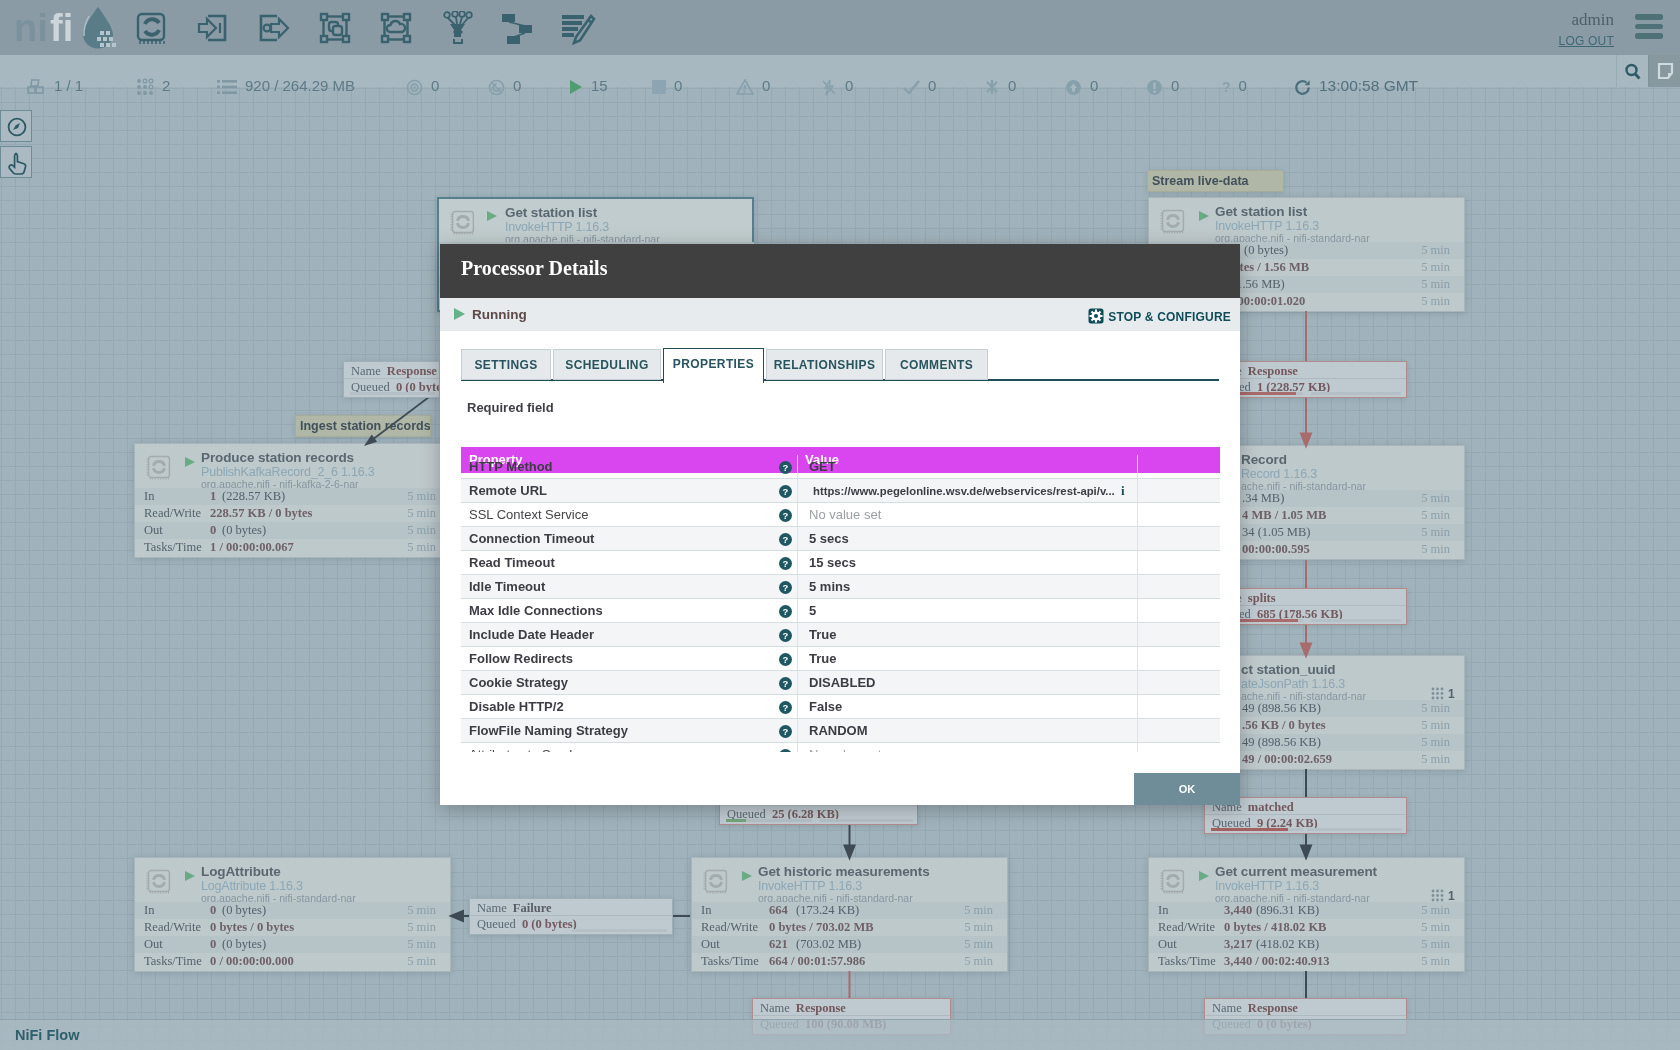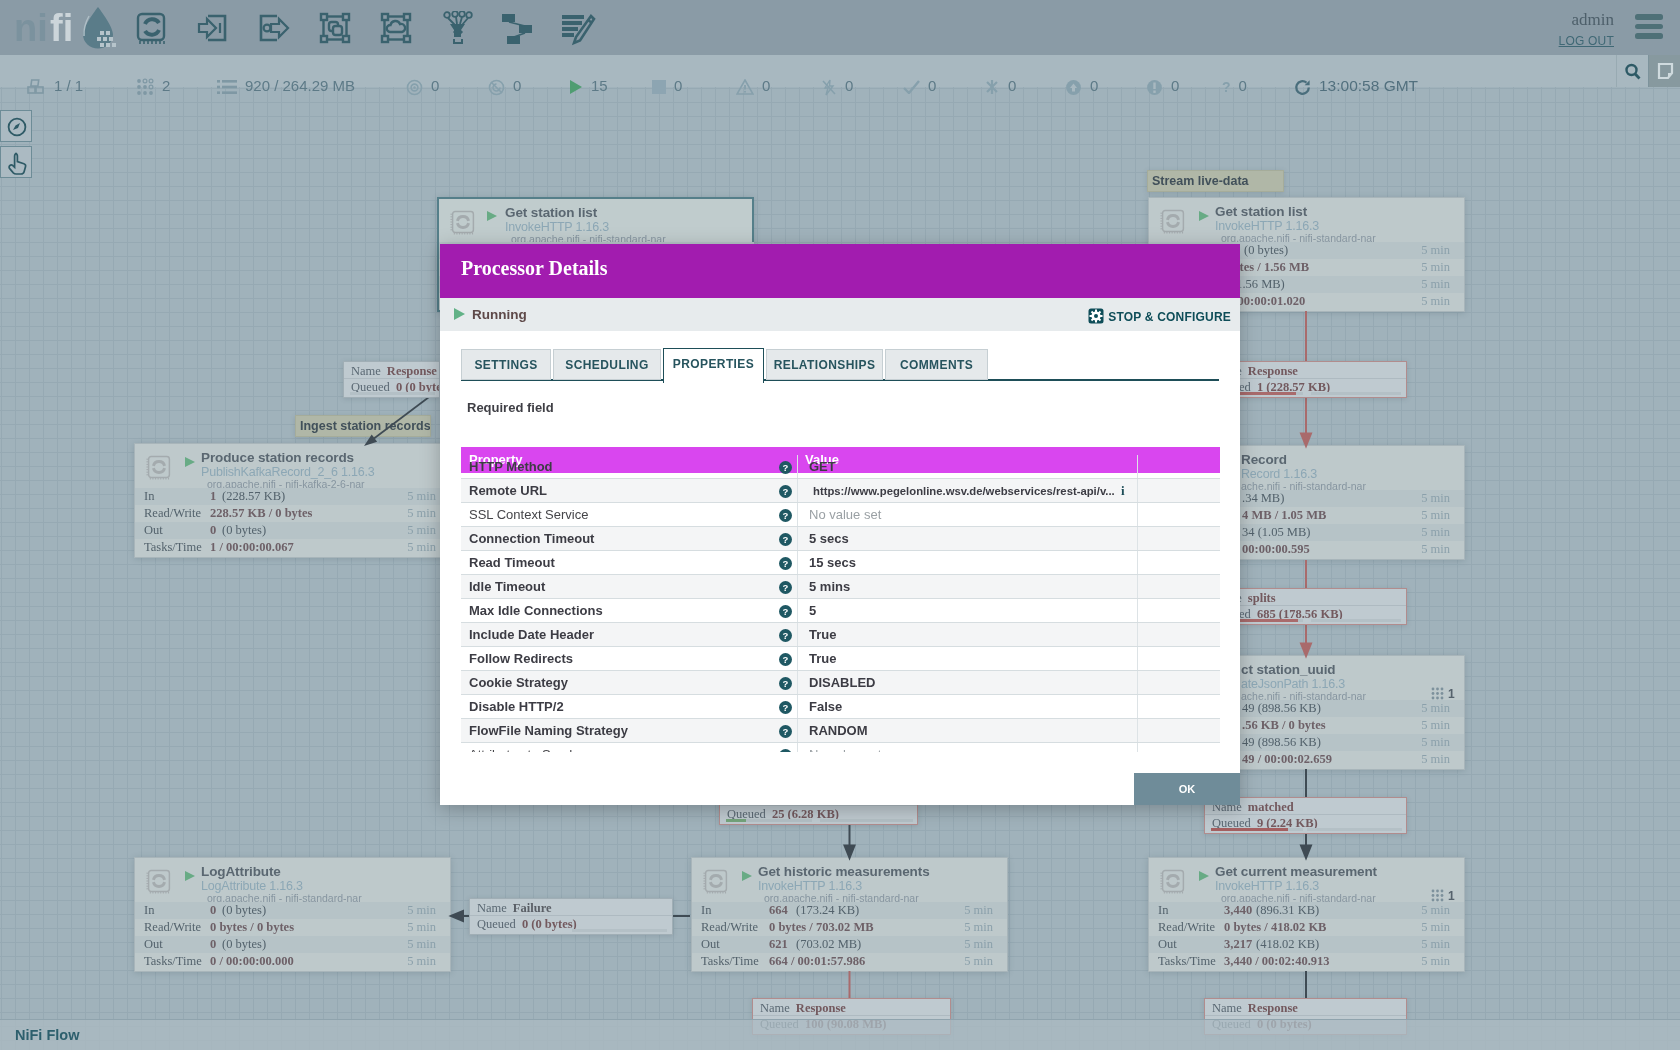--- a/index.html
+++ b/index.html
@@ -28,21 +28,21 @@
   background-image:linear-gradient(to right,#96a9b3 1px,transparent 1px),linear-gradient(to bottom,#96a9b3 1px,transparent 1px);
   background-size:14px 14px; background-position:1px 1px; }
 #wires { position:absolute; left:0; top:0; width:1680px; height:963px; }
 
 .tool { position:absolute; left:0; width:32px; height:32px; background:#abbac2; border:1px solid #6d8c97; }
 
 
 .proc { position:absolute; width:317px; height:115px; background:#bec9cb; border:1px solid #a8b5ba; box-shadow:0 1px 6px rgba(60,80,90,0.22); }
 .proc .title { position:absolute; left:66px; top:6px; font-size:13.5px; font-weight:bold; color:#5a6771; letter-spacing:-0.1px; white-space:nowrap; }
 .proc .type { position:absolute; left:66px; top:21px; font-size:12.5px; color:#8ca7b5; letter-spacing:-0.2px; white-space:nowrap; }
-.proc .bundle { position:absolute; left:72px; top:34px; font-size:10.5px; color:#8695a0; white-space:nowrap; }
+.proc .bundle { position:absolute; left:66px; top:34px; font-size:10.5px; color:#8695a0; white-space:nowrap; }
 .proc .row { position:absolute; left:0; width:315px; height:17px; font-family:"Liberation Serif",serif; font-size:12.5px; color:#53626c; line-height:17px; }
 .proc .row.odd { background:#b6c3c7; }
 .proc .row .lbl { position:absolute; left:9px; }
 .proc .row .val { position:absolute; left:76px; font-weight:bold; color:#6e6168; white-space:nowrap;}
 .proc .row .min { position:absolute; right:14px; color:#8ba0ab; }
 .proc .play { position:absolute; left:50px; top:13px; width:0; height:0; border-left:10px solid #68ab85; border-top:5.5px solid transparent; border-bottom:5.5px solid transparent; }
 .picon { position:absolute; left:11px; top:10px; }
 
 
 .clabel { position:absolute; width:204px; background:#bfcad0; border:1px solid #a0aeb5; box-shadow:0 1px 5px rgba(60,80,90,0.18); font-family:"Liberation Serif",serif; font-size:12.5px; color:#4d5861; white-space:nowrap; overflow:hidden; }
@@ -55,21 +55,21 @@
 
 
 .nlabel { position:absolute; background:#b0b7a7; border:1px solid #a5ac9a; box-shadow:0 1px 5px rgba(60,80,90,0.18); font-size:12.5px; font-weight:bold; color:#41505a; padding-top:3px; padding-left:4px; white-space:nowrap; overflow:hidden; }
 
 
 #footer { position:absolute; left:0; top:1019px; width:1680px; height:31px; background:rgba(171,186,194,0.78); border-top:1px solid #8fa3ad; }
 #footer .t { position:absolute; left:15px; top:7px; font-size:14.5px; font-weight:bold; color:#2d5f6d; }
 
 
 #modal { position:absolute; left:440px; top:244px; width:800px; height:561px; background:#fff; box-shadow:0 4px 18px rgba(0,0,0,0.25); }
-#mhdr { position:absolute; left:0; top:0; width:100%; height:54px; background:#a21caf; }
+#mhdr { position:absolute; left:0; top:0; width:100%; height:54px; background:#404040; }
 #mhdr .t { position:absolute; left:21px; top:13px; font-family:"Liberation Serif",serif; font-size:20px; font-weight:bold; color:#fff; }
 #mstatus { position:absolute; left:0; top:54px; width:100%; height:33px; background:#e7ebed; }
 #mstatus .play { position:absolute; left:14px; top:10px; width:0; height:0; border-left:11px solid #62b287; border-top:6.5px solid transparent; border-bottom:6.5px solid transparent; }
 #mstatus .run { position:absolute; left:32px; top:9px; font-size:13.5px; font-weight:bold; color:#5e4949; }
 #mstatus .sc { position:absolute; right:9px; top:10px; font-size:12px; font-weight:bold; color:#0e4d58; letter-spacing:0.2px; }
 #tabs { position:absolute; left:21px; top:105px; height:31px; }
 .tab { position:relative; float:left; height:31px; background:#e5e9eb; border:1px solid #c6cfd3; margin-right:2px; text-align:center; font-size:12px; font-weight:bold; color:#27545e; line-height:30px; letter-spacing:0.4px; z-index:2;}
 .tab.active { background:#fff; border:1px solid #1e4e58; border-bottom:none; height:35px; margin-top:-1px; }
 #tabline { position:absolute; left:21px; top:135px; width:758px; height:2px; background:#1e4e58; z-index:1; }
 #reqf { position:absolute; left:27px; top:156px; font-size:13px; font-weight:bold; color:#3f3f45; }

